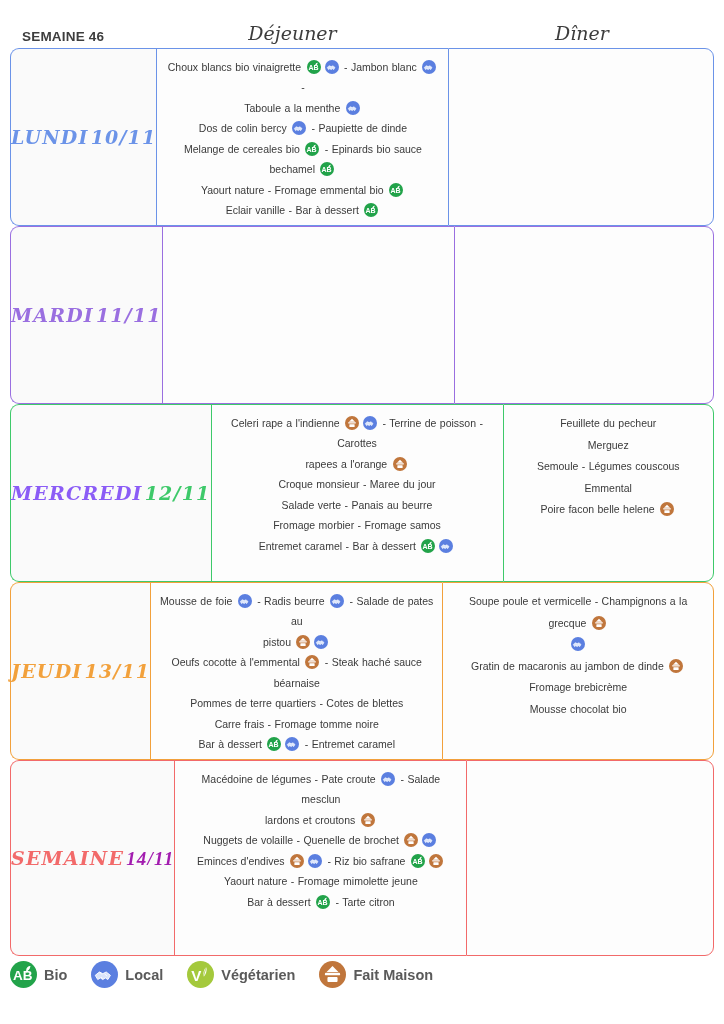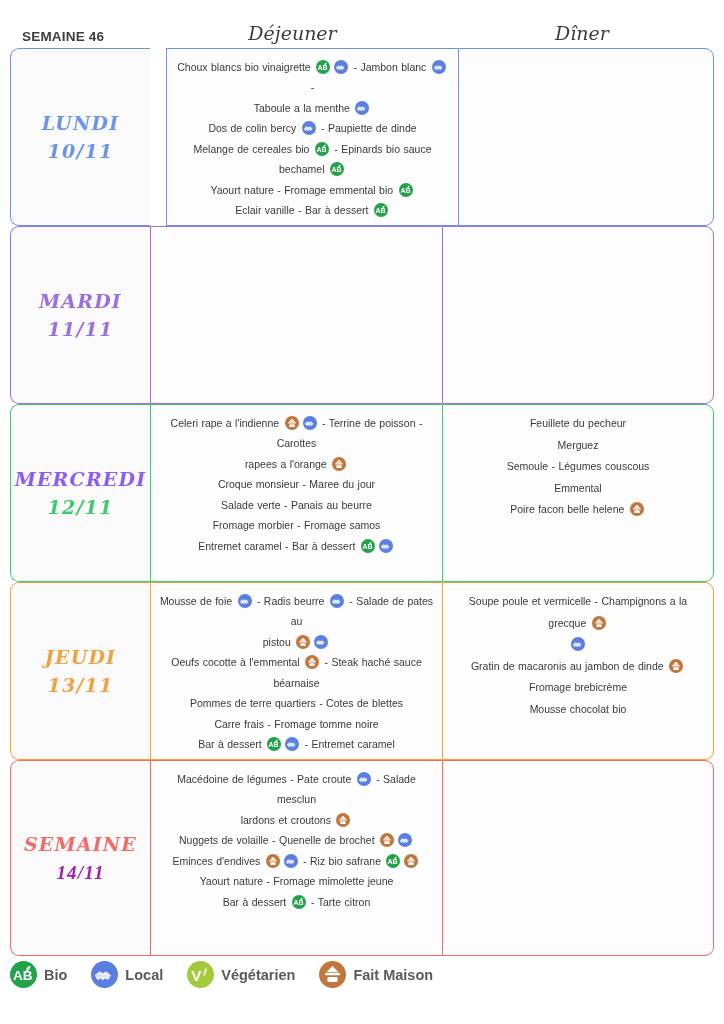--- a/index.html
+++ b/index.html
@@ -62,24 +62,24 @@
     box-sizing: border-box;
     border: 1px solid currentColor;
     background: #fdfdfd;
     position: relative;
   }
   .cell-day {
     flex: 0 0 140px;
     border-radius: 9px 0 0 9px;
     border-right: none;
     display: flex;
-    flex-direction: column;
+    flex-direction: row;
     align-items: center;
     justify-content: center;
-    gap: 9px;
+    gap: 2px;
     background: #fafafa;
   }
   .day-name, .day-date {
     font-family: "DejaVu Serif", serif;
     font-style: italic;
     font-weight: bold;
     font-size: 19px;
     letter-spacing: 1.2px;
     line-height: 1;
   }
@@ -178,21 +178,21 @@
   <div class="hdr-col lunch">Déjeuner</div>
   <div class="hdr-col dinner">Dîner</div>
 </div>
 
 <div class="grid" id="grid">
     <div class="row" style="height: 178px;">
       <div class="cell cell-day" style="color: rgb(107, 147, 232);">
         <div class="day-name" style="color: rgb(107, 147, 232);">LUNDI</div>
         <div class="day-date" style="color: rgb(107, 147, 232);">10/11</div>
       </div>
-      <div class="cell cell-meal cell-lunch" style="color: rgb(107, 147, 232); margin-left: 16px;">
+      <div class="cell cell-meal cell-lunch" style="color: rgb(107, 147, 232);">
         <div class="menu-text">
           <div><span>Choux blancs bio vinaigrette </span><span class="badge badge-bio"><svg viewBox="0 0 32 32" aria-hidden="true">
                 <text x="15" y="23" font-family="Liberation Sans, sans-serif" font-size="16" font-weight="bold" fill="#ffffff" text-anchor="middle">AB</text>
                 <path d="M24 6c0 4-2.5 6-5 6 0-4 2.5-6 5-6z" fill="#ffffff"></path>
                 <path d="M19.5 13.5c1-3.5 3-5.5 4.5-7" stroke="#ffffff" stroke-width="1.2" fill="none"></path>
               </svg></span><span class="badge badge-local"><svg viewBox="0 0 32 32" aria-hidden="true">
                 <path d="M5 17l5-4 4 2 4-2 5 4-3 5-3-2-3 2-3-2-3 2z" fill="#dbe5fb" stroke="#ffffff" stroke-width="1.1" stroke-linejoin="round"></path>
                 <path d="M10 13l3 3M16 15l3 3M12 19l2 2" stroke="#ffffff" stroke-width="1" fill="none"></path>
               </svg></span><span> - Jambon blanc </span><span class="badge badge-local"><svg viewBox="0 0 32 32" aria-hidden="true">
                 <path d="M5 17l5-4 4 2 4-2 5 4-3 5-3-2-3 2-3-2-3 2z" fill="#dbe5fb" stroke="#ffffff" stroke-width="1.1" stroke-linejoin="round"></path>

